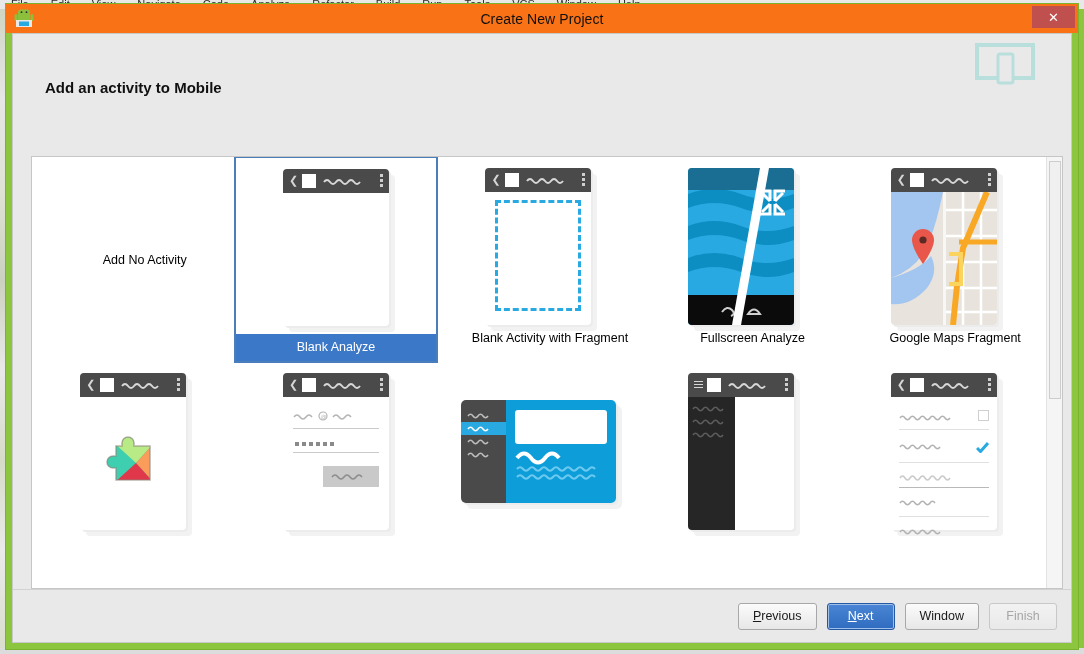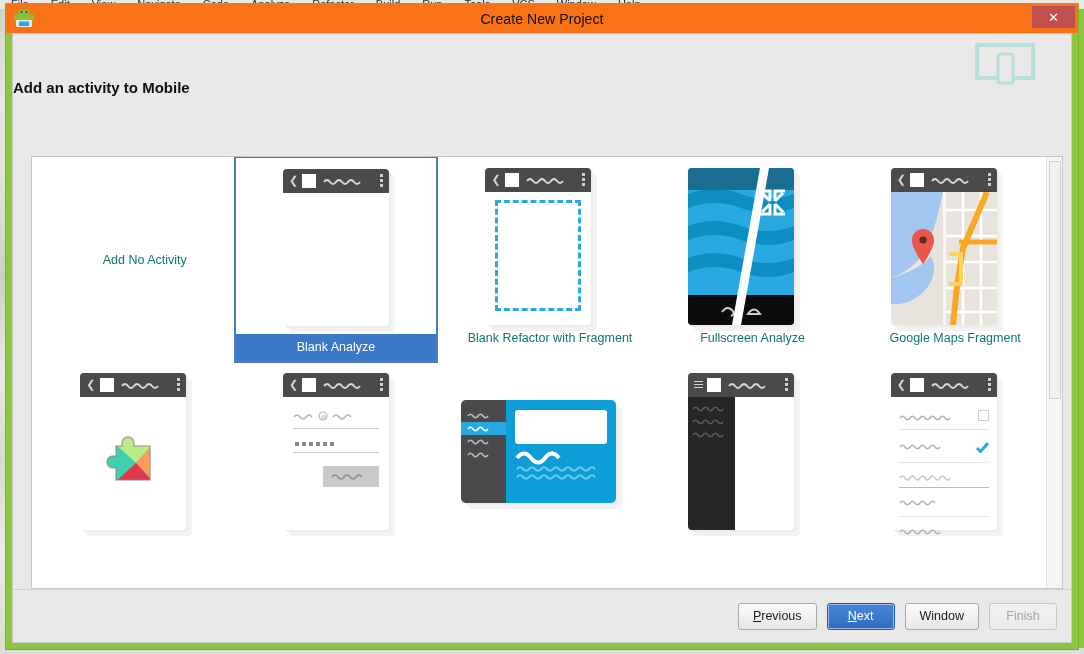--- a/index.html
+++ b/index.html
@@ -81,21 +81,21 @@
     position: relative;
   }
 
   
   #dialog-header {
     height: 122px; flex: 0 0 122px;
     position: relative;
     background: #e9e9e9;
   }
   #page-title {
-    position: absolute; left: 0; top: 45px;
+    position: absolute; left: 32px; top: 45px;
     font-size: 15px; font-weight: bold; color: #101010;
   }
   #header-device-icon {
     position: absolute; right: 36px; top: 7px;
     width: 60px; height: 46px;
   }
 
   
   #content-outer {
     flex: 1;
@@ -128,21 +128,21 @@
     border: 1px solid #4a7ebb;
     outline: 1px solid #4a7ebb;
   }
   .thumb-wrap {
     height: 172px;
     width: 100%;
     display: flex; align-items: center; justify-content: center;
     padding-top: 6px;
   }
   .cell-label {
-    font-size: 12.5px; color: #0f766e;
+    font-size: 12.5px; color: #000000;
     text-align: center;
     width: 100%;
     padding-top: 2px;
     padding-left: 23px;
   }
   .cell.selected .cell-label {
     background: #3c78c8;
     color: #ffffff;
     padding: 6px 0 7px 0;
     margin-top: auto;
@@ -382,21 +382,21 @@
                   </span>
                   <span class="dots">
                       <i></i>
                       <i></i>
                       <i></i>
                     </span>
                 </div>
                 <div class="frag-box"></div>
               </div>
             </div>
-            <div class="cell-label">Blank Refactor with Fragment</div>
+            <div class="cell-label">Blank Activity with Fragment</div>
           </div>
 
           <div class="cell">
             <div class="thumb-wrap">
               <div class="phone">
                 <div class="fullscreen-body">
                   <svg width="106" height="157" viewBox="0 0 106 157">
                     <rect width="106" height="157" fill="#29a9e1"></rect>
                     <g fill="#0d8ec2">
                       <path d="M0 26 q26 -10 53 0 q26 10 53 0 v14 q-26 10 -53 0 q-27 -10 -53 0 z"></path>

